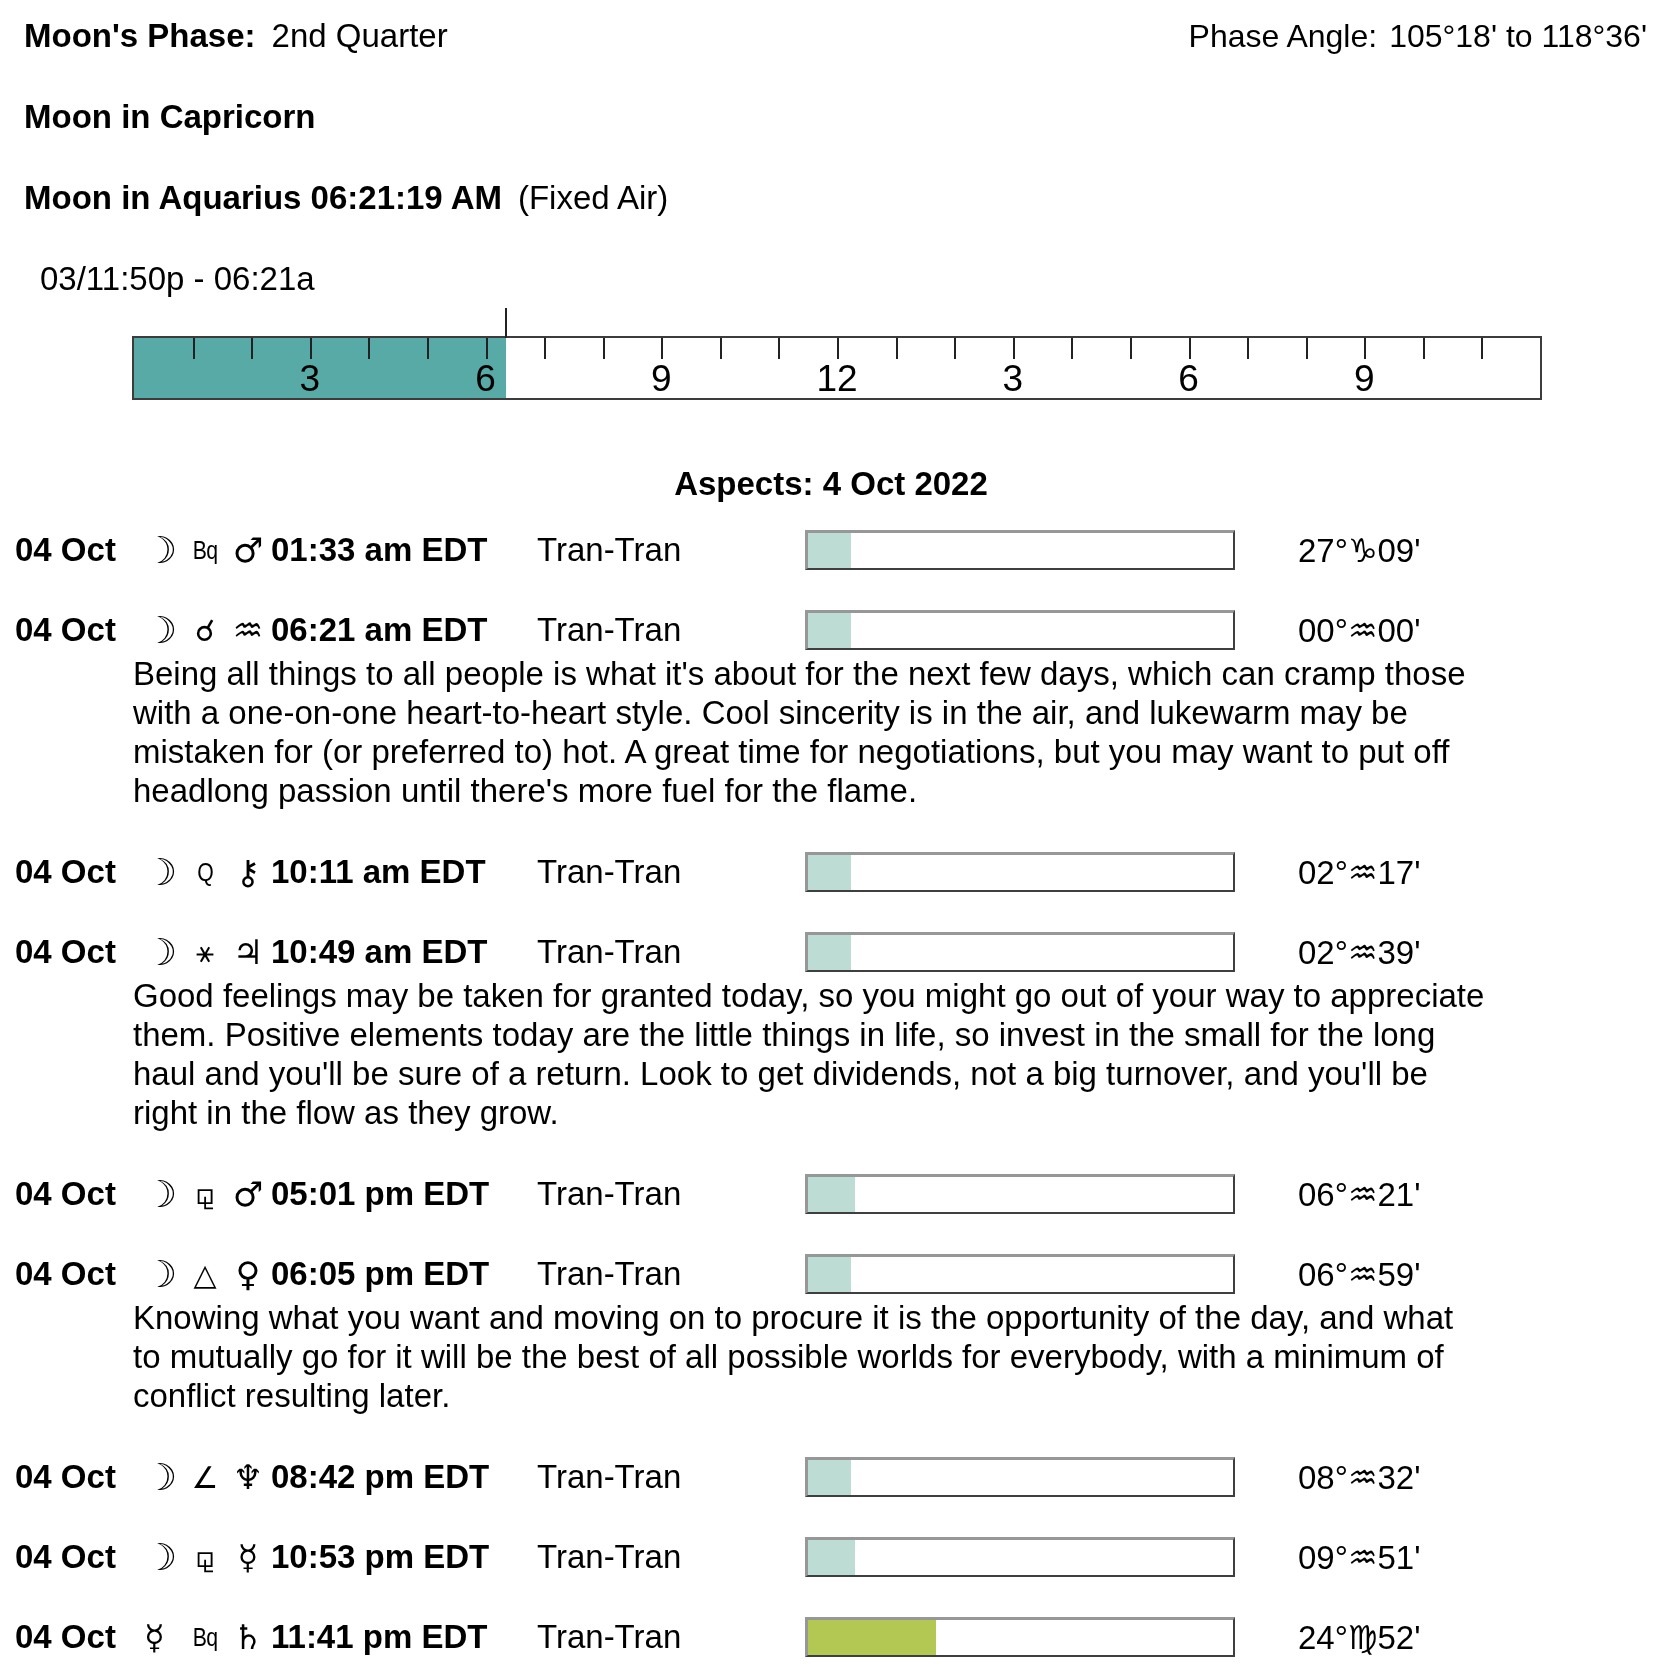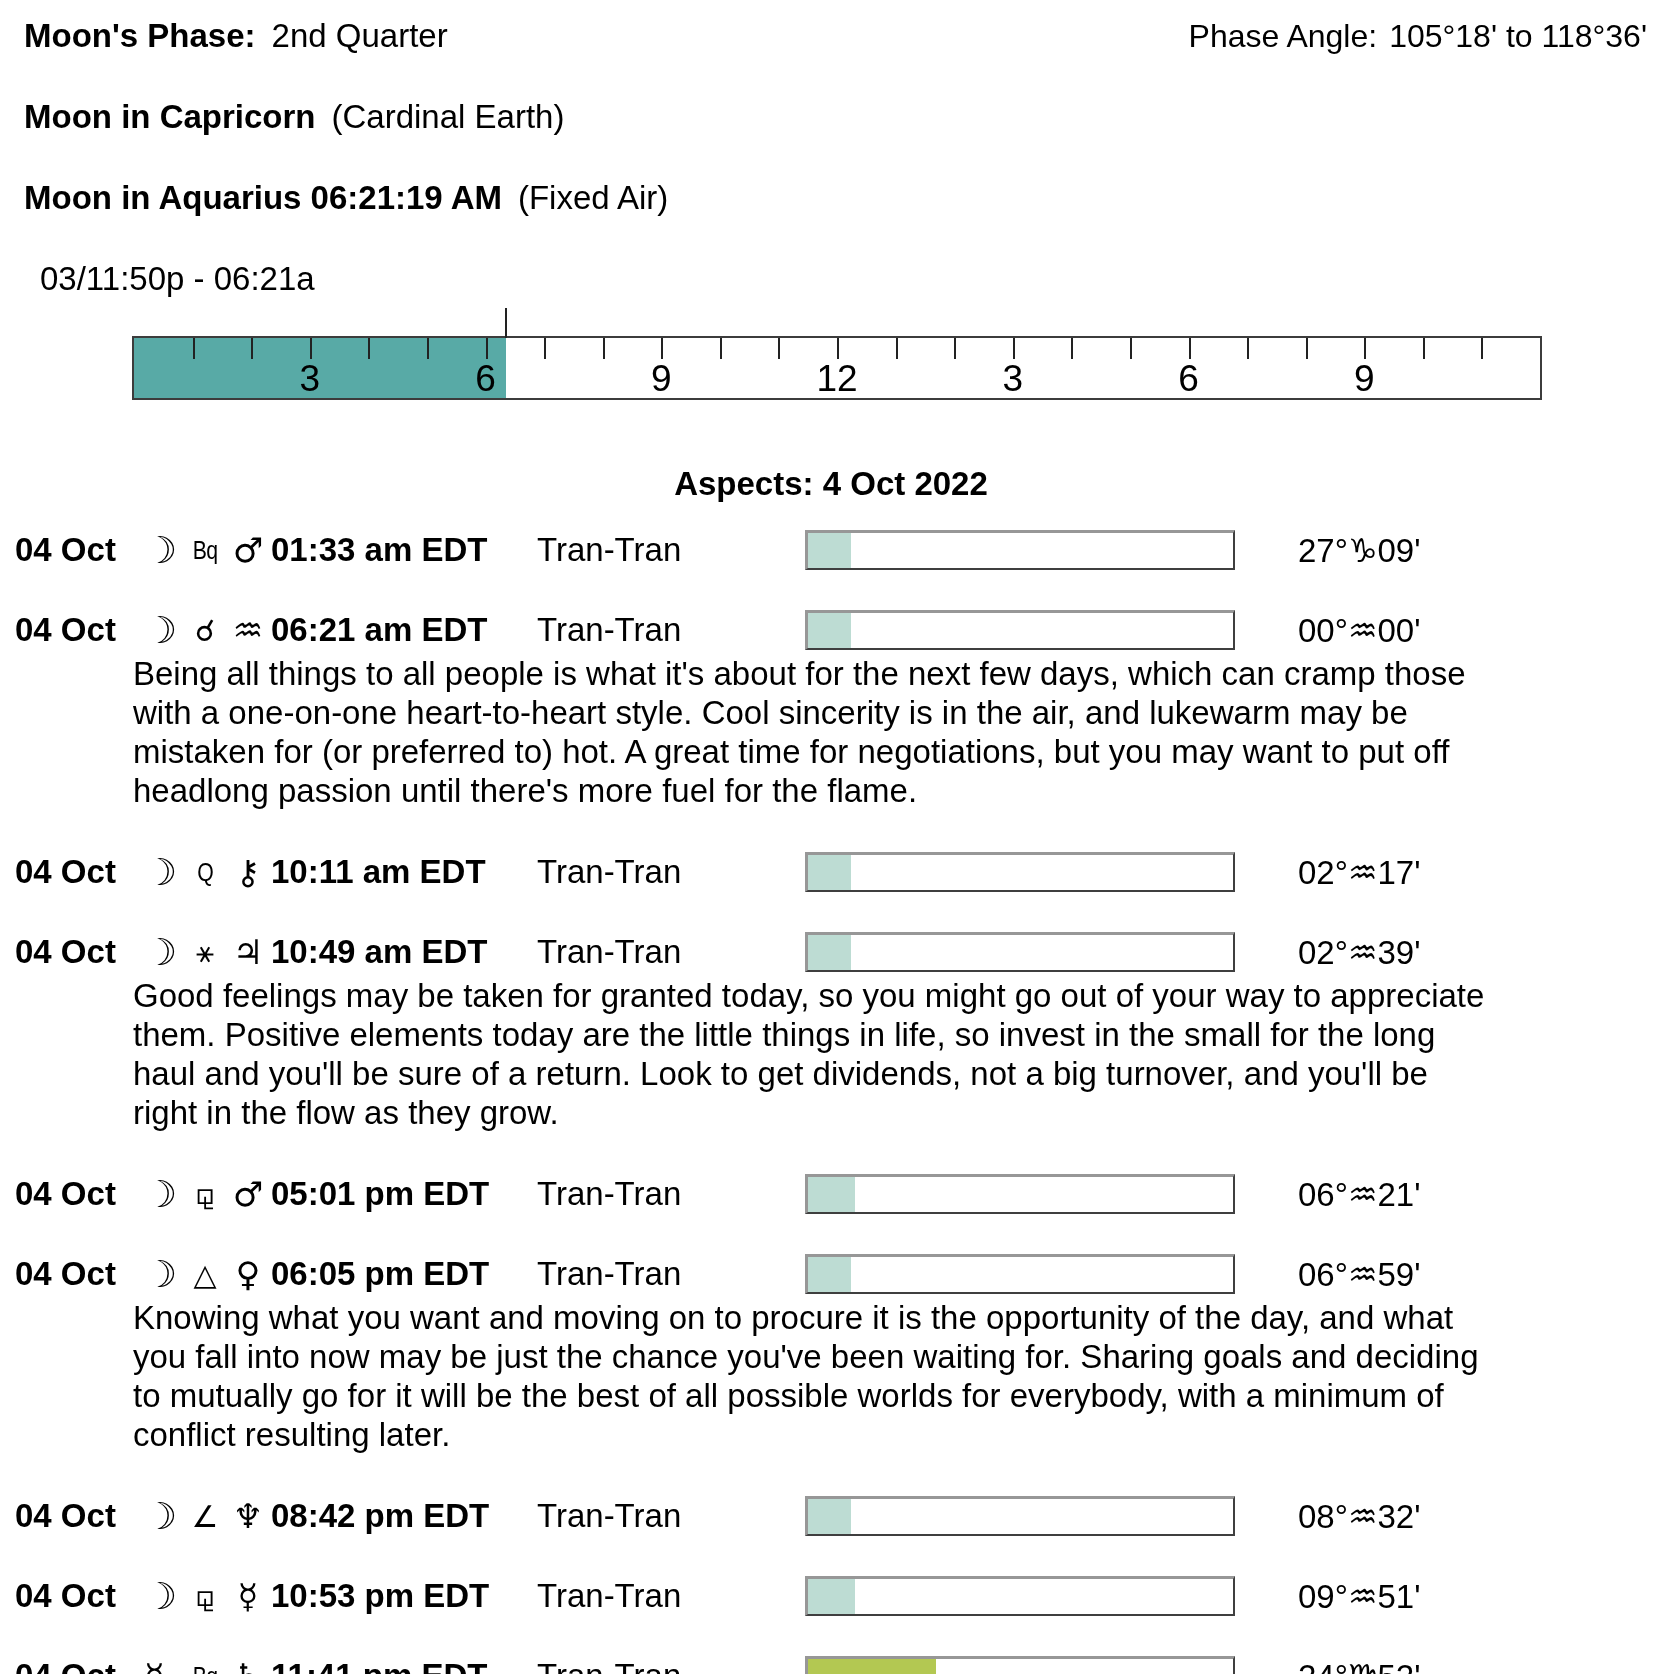--- a/index.html
+++ b/index.html
@@ -57,21 +57,20 @@
   <div class="hline">
     <span class="hbold">Moon's Phase:</span>
     <span class="hval">2nd Quarter</span>
     <span class="spacer"></span>
     <span class="phase-angle">Phase Angle:</span>
     <span class="phase-angle pa-val">105°18' to 118°36'</span>
   </div>
 
   <div class="hline">
     <span class="hbold">Moon in Capricorn</span>
-    <span class="hval">(Cardinal Earth)</span>
   </div>
 
   <div class="hline">
     <span class="hbold">Moon in Aquarius 06:21:19 AM</span>
     <span class="hval">(Fixed Air)</span>
   </div>
 
   <div class="hline">
     <span class="hval">03/11:50p -  06:21a</span>
   </div>
@@ -217,21 +216,20 @@
         <span class="c-type">Tran-Tran</span>
         <span class="c-bar">
           <div class="bar">
             <div class="bar-fill" style="width: 10%; background: rgb(189, 220, 211);"></div>
           </div>
         </span>
         <span class="c-deg">06°♒59'</span>
       </div>
       <div class="note">
         <div class="note-line">Knowing what you want and moving on to procure it is the opportunity of the day, and what</div>
-        <div class="note-line">you fall into now may be just the chance you've been waiting for. Sharing goals and deciding</div>
         <div class="note-line">to mutually go for it will be the best of all possible worlds for everybody, with a minimum of</div>
         <div class="note-line">conflict resulting later.</div>
       </div>
       <div class="aspect-row after-note">
         <span class="c-date">04 Oct</span>
         <span class="c-sym">
           <span class="s1 sym moon">☽</span>
           <span class="s2 asp">∠</span>
           <span class="s3 sym">♆</span>
         </span>

